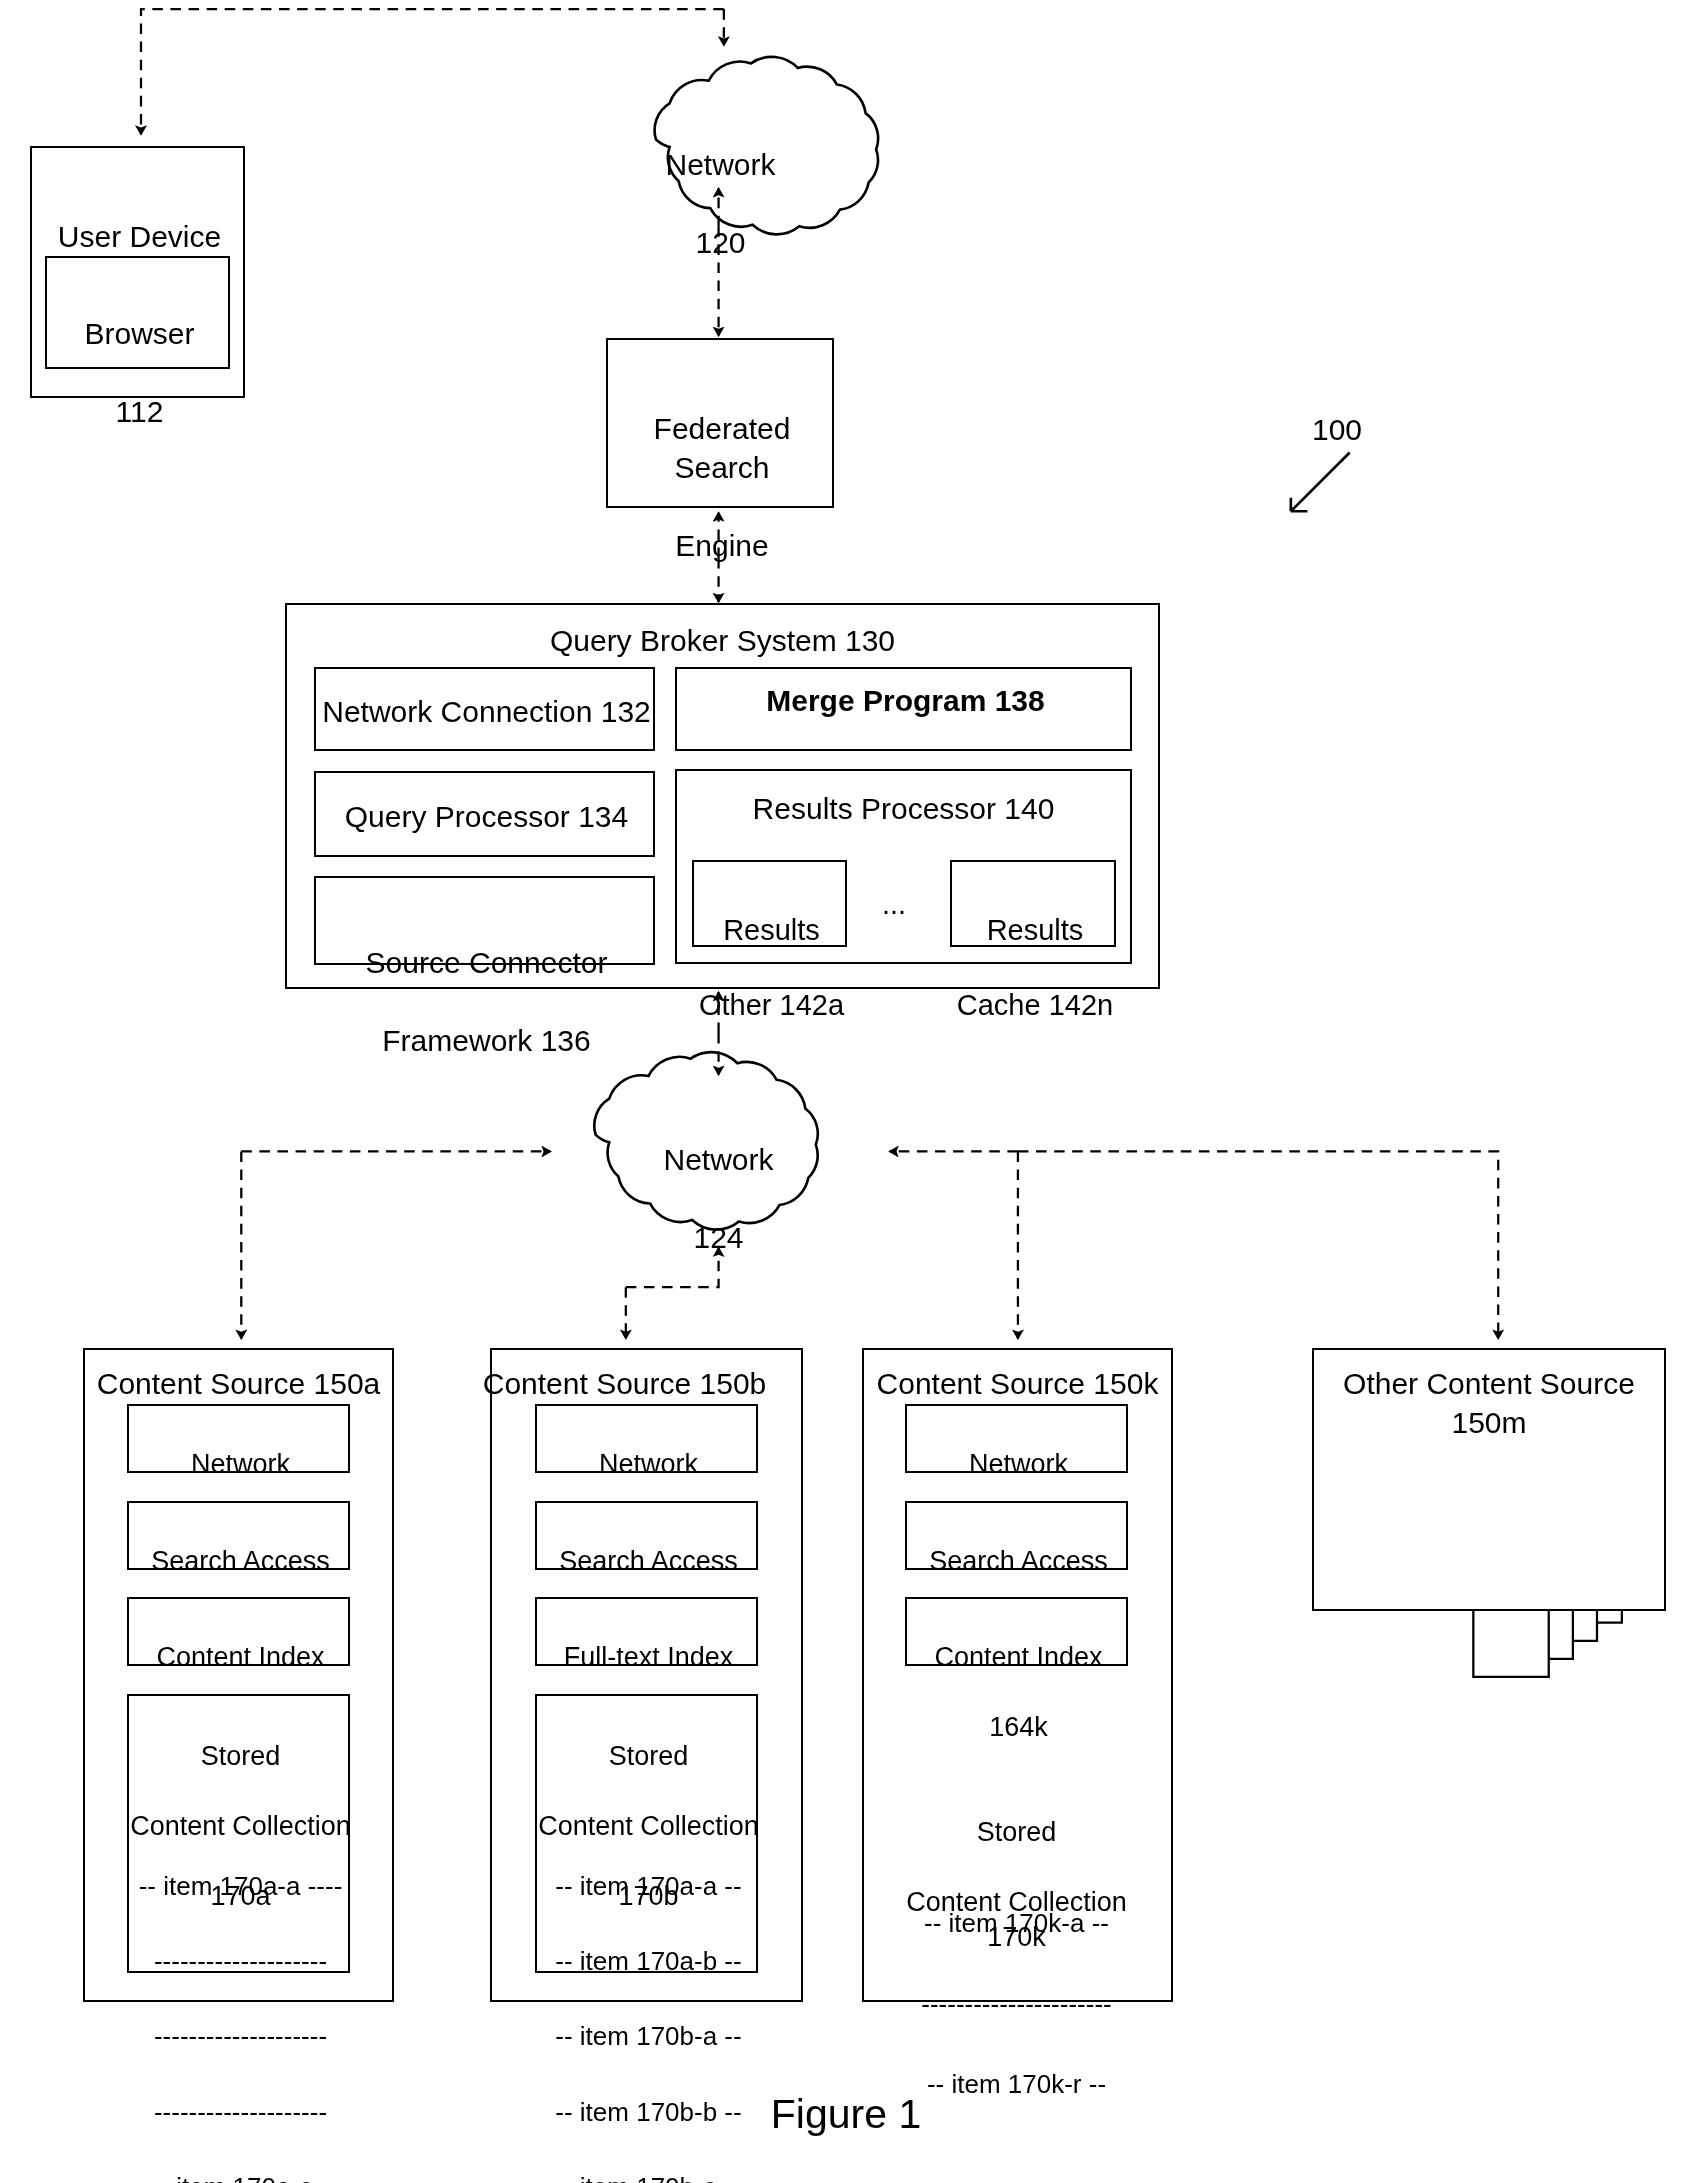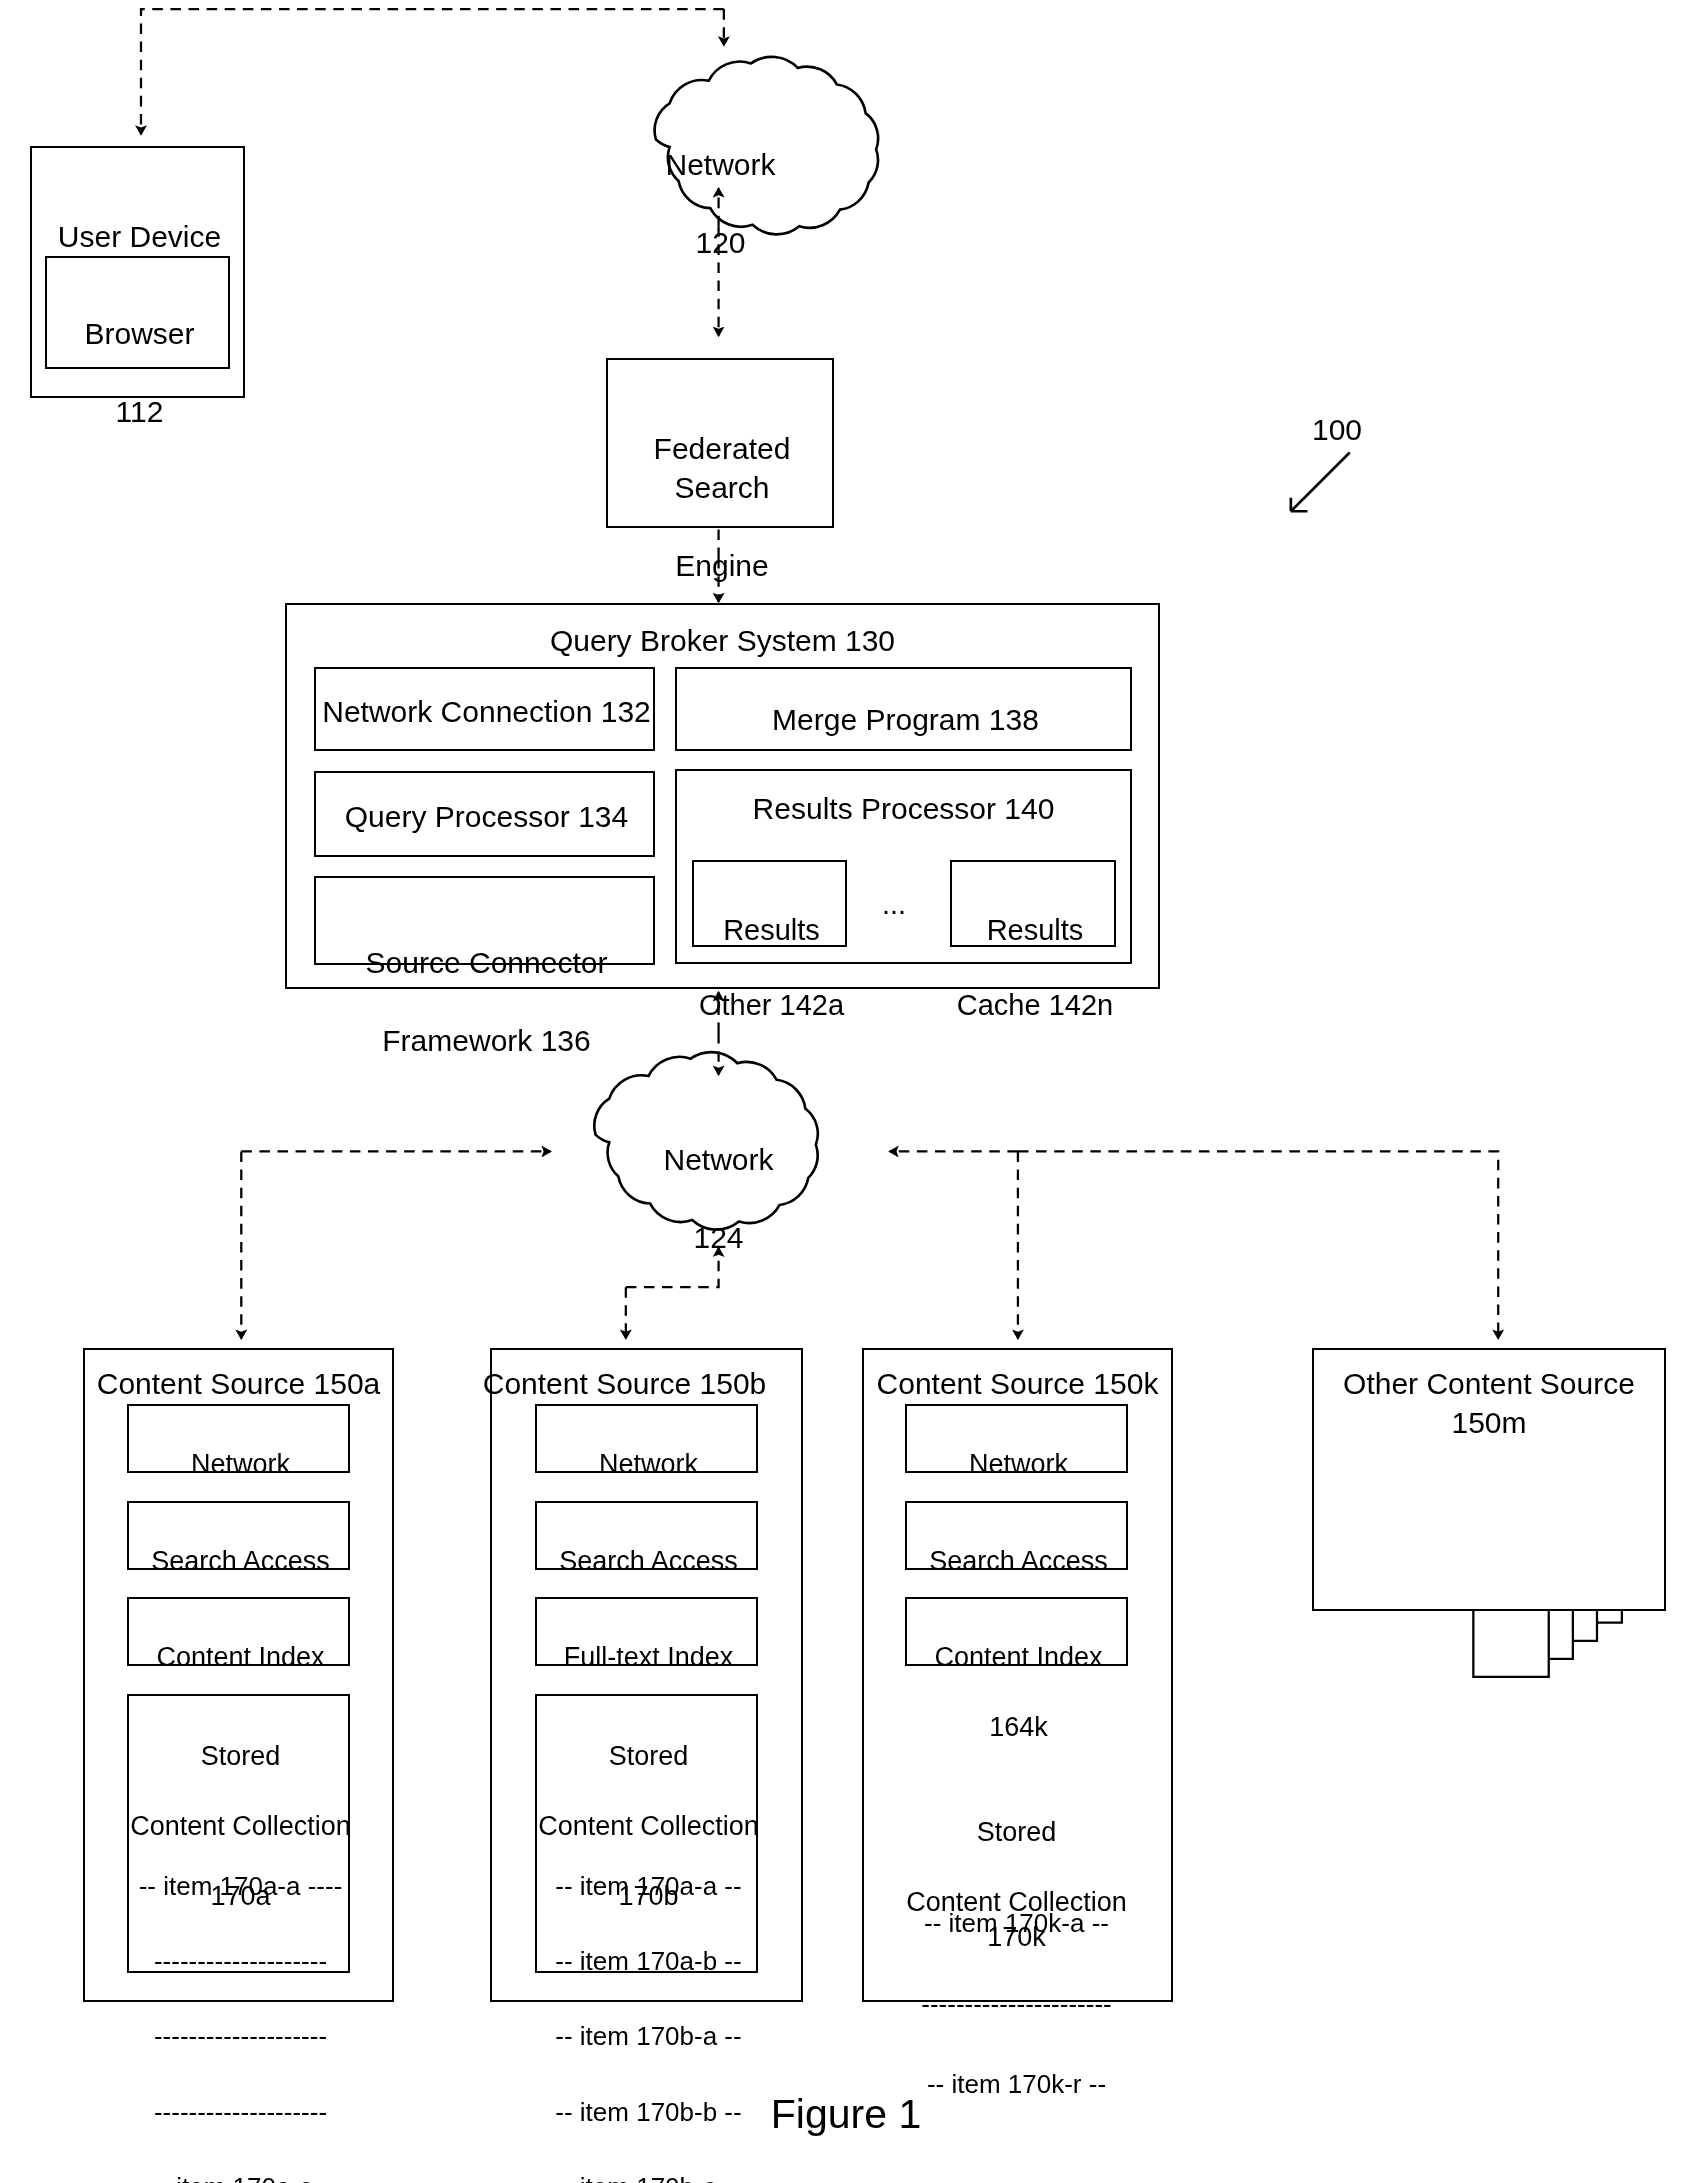--- a/index.html
+++ b/index.html
@@ -161,21 +161,21 @@
       <div>110</div>
     </div>
   </div>
   <div class="box" style="left:45px; top:256px; width:185px; height:113px; border-width:2.3px;">
     <div class="lbl t40" style="left:0; top:16.6px; width:185px;">
       <div>Browser</div>
       <div>112</div>
     </div>
   </div>
 
-  <div class="box" style="left:606px; top:338px; width:228px; height:170px;margin-top:20px;">
+  <div class="box" style="left:606px; top:338px; width:228px; height:170px;">
     <div class="lbl t40" style="left:0; top:30px; width:228px;">
       <div>Federated Search</div>
       <div>Engine</div>
       <div>122</div>
     </div>
   </div>
 
   <div class="box" style="left:285px; top:603px; width:875px; height:386px;">
   </div>
   <div class="lbl t40" style="left:285px; top:621px; width:875px;">Query Broker System 130</div>
@@ -189,21 +189,21 @@
   </div>
 
   <div class="box" style="left:314px; top:876px; width:341px; height:89px;">
     <div class="lbl t40" style="left:0; top:26px; width:341px;">
       <div>Source Connector</div>
       <div>Framework 136</div>
     </div>
   </div>
 
   <div class="box" style="left:675px; top:667px; width:457px; height:84px;">
-    <div class="lbl t40" style="left:0; top:31px; width:457px;">Merge Program 138</div>
+    <div class="lbl t40" style="left:0; top:12px; width:457px;font-weight:bold;">Merge Program 138</div>
   </div>
 
   <div class="box" style="left:675px; top:769px; width:457px; height:195px;">
   </div>
   <div class="lbl t40" style="left:675px; top:789px; width:457px;">Results Processor 140</div>
 
   <div class="box" style="left:692px; top:860px; width:155px; height:87px;">
     <div class="lbl t38" style="left:0; top:12px; width:155px;">
       <div>Results</div>
       <div>Other 142a</div>

